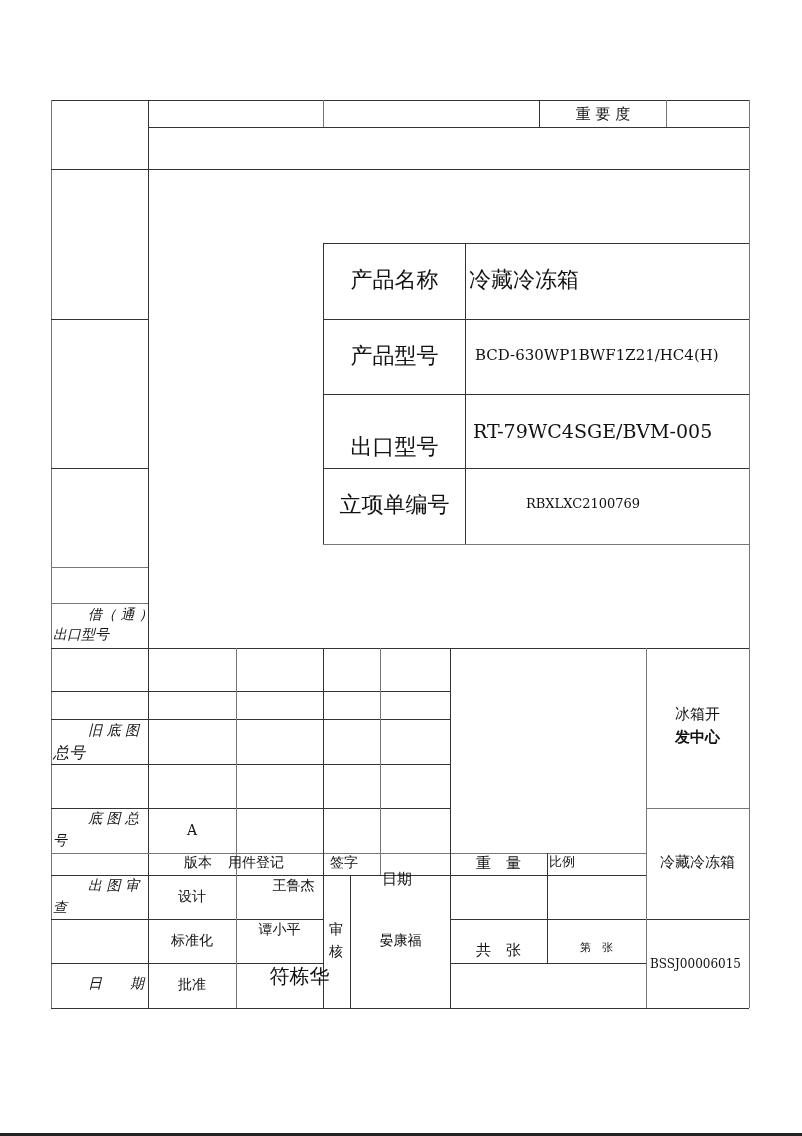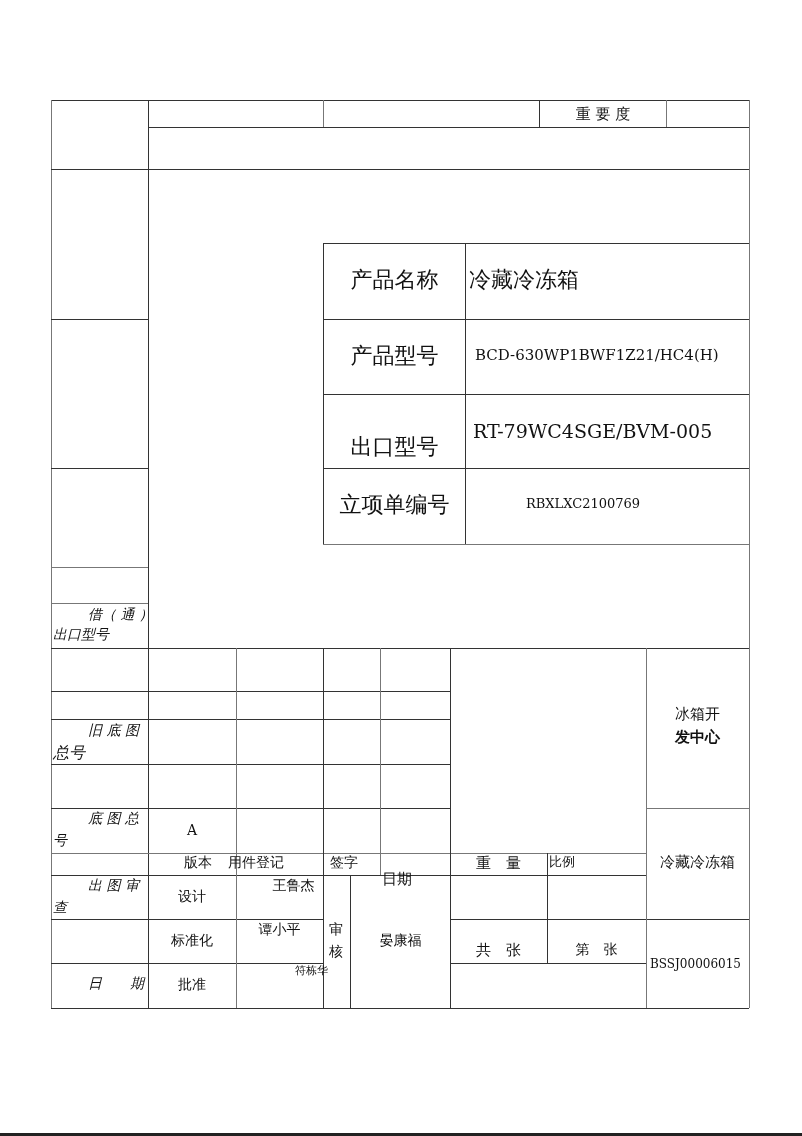--- a/index.html
+++ b/index.html
@@ -96,27 +96,27 @@
 <div class="t sans" style="left:330px;top:855px;font-size:14px;">签字</div>
 <div class="t sans" style="left:382px;top:855px;font-size:15px;margin-top:16px;">日期</div>
 <div class="t c" style="left:450px;top:855px;width:97px;font-size:15px;">重　量</div>
 <div class="t sans" style="left:549px;top:855px;font-size:13px;">比例</div>
 
 <div class="t c sans" style="left:148px;top:889px;width:88px;font-size:14px;">设计</div>
 <div class="t c sans" style="left:250px;top:878px;width:87px;font-size:14px;">王鲁杰</div>
 <div class="t c sans" style="left:148px;top:933px;width:88px;font-size:14px;">标准化</div>
 <div class="t c sans" style="left:236px;top:922px;width:87px;font-size:14px;">谭小平</div>
 <div class="t c sans" style="left:148px;top:977px;width:88px;font-size:14px;">批准</div>
-<div class="t c sans" style="left:236px;top:965px;width:87px;font-size:11px;padding-left:32px;">符栋华</div>
+<div class="t c sans" style="left:224px;top:965px;width:87px;font-size:20px;padding-left:32px;">符栋华</div>
 
 <div class="t sans" style="left:329px;top:922px;font-size:14px;">审</div>
 <div class="t sans" style="left:329px;top:944px;font-size:14px;">核</div>
 <div class="t c sans" style="left:351px;top:933px;width:99px;font-size:14px;">晏康福</div>
 
 <div class="t c" style="left:450px;top:942px;width:97px;font-size:15px;">共　张</div>
-<div class="t c" style="left:547px;top:942px;width:99px;font-size:14px;">第　张</div>
+<div class="t c" style="left:547px;top:942px;width:99px;font-size:11px;">第　张</div>
 
 <div class="t c sans" style="left:646px;top:708px;width:103px;font-size:15px;font-family:Liberation Mono, monospace;">冰箱开</div>
 <div class="t c sans" style="left:646px;top:729px;width:103px;font-size:15px;font-weight:bold;">发中心</div>
 <div class="t c sans" style="left:646px;top:854px;width:103px;font-size:15px;">冷藏冷冻箱</div>
 <div class="t" style="left:650px;top:958px;font-size:12px;">BSSJ00006015</div>
 
 <div class="bottom-bar"></div>
 
 </body></html>

